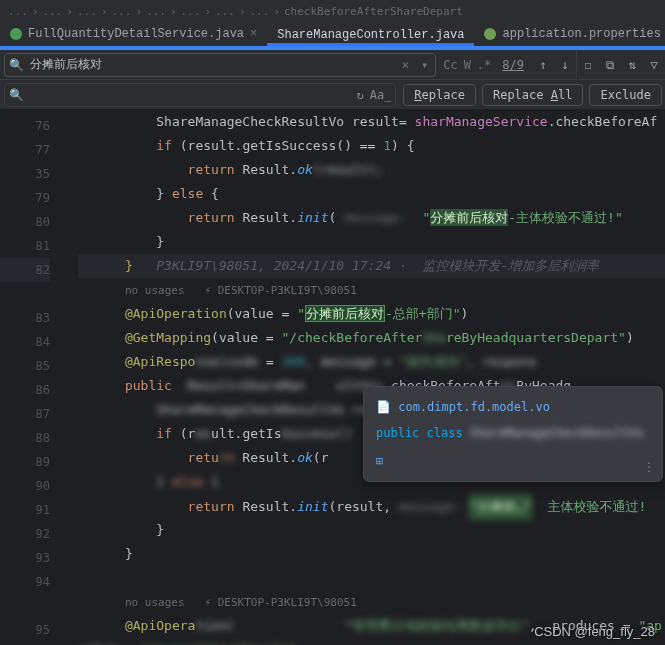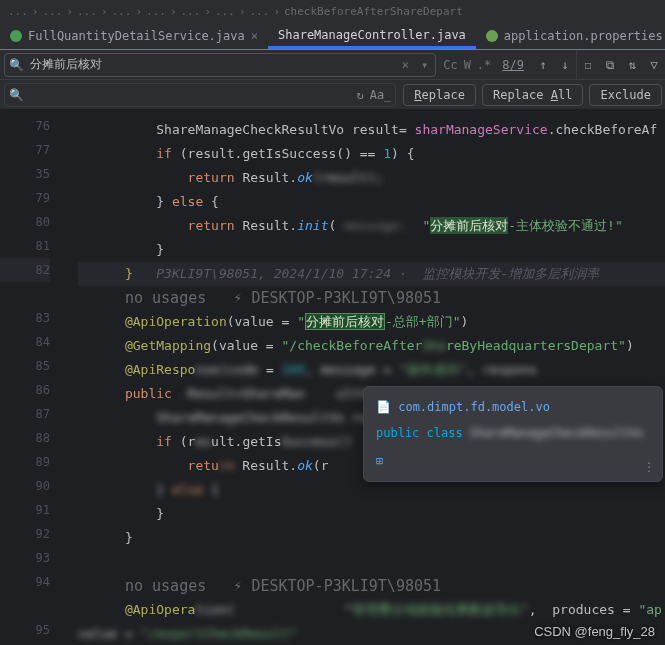--- a/index.html
+++ b/index.html
@@ -1,19 +1,19 @@
 <!DOCTYPE html>
 <html><head>
 <meta charset="utf-8">
 <style>
   * { margin: 0; padding: 0; box-sizing: border-box; }
   body { font-family: "Consolas", "Menlo", monospace; font-size: 12px; background: #2b2d30; color: #bcbec4; width: 665px; height: 645px; overflow: hidden; position: relative; }
   .breadcrumb { height: 22px; display:flex; align-items:center; padding: 2px 8px; color:#66696e; gap:4px; overflow:hidden; white-space:nowrap; font-size:11px; }
   .breadcrumb span { color:#66696e; }
-  .tabs { display:flex; background:#2b2d30; border-bottom:1px solid #3b82f6; height:28px; align-items:stretch; overflow:hidden;}
+  .tabs { display:flex; background:#2b2d30; border-bottom:4px solid #3b82f6; height:28px; align-items:stretch; overflow:hidden;font-family:Liberation Mono, monospace;}
   .tab { display:flex; align-items:center; padding: 0 10px; gap:6px; color:#9da0a8; position:relative; white-space:nowrap;}
   .tab-icon { width:12px; height:12px; border-radius:50%; display:inline-block;}
   .tab.active { color:#d0d3da;flex-direction:column; }
   .tab.active::after { content:""; position:absolute; bottom:0; left:0; right:0; height:3px; background:#3574f0; }
   .close-x { color:#6d717a; }
   .find-bar { display:flex; align-items:center; height:30px; background:#2b2d30; border-bottom:1px solid #393b40;}
   .find-left { display:flex; align-items:center; flex:1; border:1px solid #4e5157; border-radius:4px; margin:2px 4px; height:24px; padding:0 4px; gap:6px;}
   .find-left .mag { color:#868a91; }
   .find-input { flex:1; color:#bcbec4; background:transparent; border:none; outline:none; font:inherit;}
   .pill { color:#6f737a; padding:0 3px; }
@@ -22,36 +22,36 @@
   .sep { width:1px; background:#393b40; align-self:stretch;}
   .replace-bar { display:flex; align-items:center; height:30px; background:#2b2d30; border-bottom:1px solid #1e1f22;}
   .replace-left { flex:1; display:flex; align-items:center; border:1px solid #393b40; border-radius:4px; margin:2px 4px; height:24px; padding:0 4px; gap:6px; color:#868a91;}
   .btn { border:1px solid #4e5157; background:#2b2d30; color:#bcbec4; padding:3px 10px; border-radius:4px; margin:0 3px; font:inherit;}
   .underline { text-decoration: underline; }
   .editor { display:flex; height: calc(645px - 22px - 28px - 30px - 30px); overflow:hidden; background:#1e1f22;}
   .gutter { width:58px; text-align:right; padding: 4px 8px 0 0; color:#4b5059; user-select:none;}
   .gutter div { height:24px; line-height:24px; }
   .fold-col { width:20px; padding-top:4px;}
   .fold-col div { height:24px; display:flex; align-items:center; justify-content:center; color:#4b5059;}
-  .code { flex:1; padding-top:8px; font-size:13px; line-height:24px;}
+  .code { flex:1; padding-top:0; font-size:13px; line-height:24px;}
   .code-line { height:24px; white-space: pre; }
   .kw { color:#cf8e6d; }
   .id { color:#bcbec4; }
   .mtd { color:#56a8f5; font-style:italic;}
   .mtd2 { color:#bcbec4; }
   .num { color:#2aacb8; }
   .str { color:#6aab73; }
   .ann { color:#b3ae60; }
   .param { color:#71737a; }
   .field { color:#c77dbb; }
   .cmt { color:#595c66; font-style:italic;}
   .linehl { background:#26282e; }
   .search-hit { background:#2d5436; color:#d4e6c8; padding:1px 0;}
   .search-cur { border:1px solid #548a5b; background:#214c2c; color:#d4e6c8;}
-  .usages { color:#67696e; font-size:15px; margin-left:0;}
+  .usages { color:#67696e; font-size:11px; margin-left:0;}
   .blur { filter: blur(3px); display:inline-block;}
   .floating-tip { position:absolute; background:#393b40; border:1px solid #43454a; border-radius:6px; padding:10px 12px; box-shadow:0 4px 14px rgba(0,0,0,.4); font-size:12px; line-height:20px;}
   .floating-tip .pkg { color:#67a8f3; }
   .floating-tip .kw { color:#0ea5e9; }
   .floating-tip .cls { color:#bcbec4; }
   .dots-menu { position:absolute; right:6px; bottom:4px; color:#868a91; letter-spacing:1px;}
   .watermark { position:absolute; bottom:6px; right:10px; color:#c0c4cb; font-size:13px; text-shadow:0 0 4px #000; font-family:sans-serif;}
 </style>
 </head>
 <body>
@@ -186,20 +186,21 @@
       <div class="code-line linehl"><span>      </span><span class="ann">}</span><span class="cmt">   P3KLI9T\98051, 2024/1/10 17:24 ·  监控模块开发-增加多层利润率</span></div>
       <div class="code-line"><span>      </span><span class="usages">no usages   ⚡ DESKTOP-P3KLI9T\98051</span></div>
       <div class="code-line"><span>      </span><span class="ann">@ApiOperation</span><span class="id">(</span><span class="mtd2">value = </span><span class="str">"</span><span class="str search-cur">分摊前后核对</span><span class="str">-总部+部门"</span><span class="id">)</span></div>
       <div class="code-line"><span>      </span><span class="ann">@GetMapping</span><span class="id">(</span><span class="mtd2">value = </span><span class="str">"/checkBeforeAfter</span><span class="str blur">Sha</span><span class="str">reByHeadquartersDepart"</span><span class="id">)</span></div>
       <div class="code-line"><span>      </span><span class="ann">@ApiRespo</span><span class="id blur">nse(code </span><span class="id">= </span><span class="num blur">200</span><span class="id blur">, message = </span><span class="str blur">"操作成功"</span><span class="id blur">, respons</span></div>
       <div class="code-line"><span>      </span><span class="kw">public  </span><span class="id blur">Result&lt;ShareMan</span><span class="id">    </span><span class="id blur">ultVo&gt;</span><span class="mtd2"> checkBeforeAft</span><span class="mtd2 blur">er</span><span class="mtd2">ByHeadq</span></div>
       <div class="code-line"><span>          </span><span class="id blur">ShareMan</span><span class="id blur">ageCheckResult</span><span class="id blur">Vo result = s</span><span class="id">h</span><span class="id">                    </span><span class="mtd2 blur">before</span></div>
       <div class="code-line"><span>          </span><span class="kw">if </span><span class="id">(r</span><span class="id blur">es</span><span class="id">ult.getIs</span><span class="id blur">Success()</span></div>
       <div class="code-line"><span>              </span><span class="kw">retu</span><span class="kw blur">rn</span><span class="id"> Result.</span><span class="mtd">ok</span><span class="id">(r</span></div>
       <div class="code-line"><span>          </span><span class="id blur">} </span><span class="kw blur">else </span><span class="id blur">{</span></div>
+      <div class="code-line"><span>              </span><span class="kw">return </span><span class="id">Result.</span><span class="mtd">init</span><span class="id">(result, </span><span class="param blur">message:</span><span class="id"> </span><span class="str blur search-hit">"分摊前…"</span><span class="str">  主体校验不通过!</span></div>
       <div class="code-line"><span>          </span><span class="id">}</span></div>
       <div class="code-line"><span>      </span><span class="id">}</span></div>
       <div class="code-line"><span></span></div>
       <div class="code-line"><span>      </span><span class="usages">no usages   ⚡ DESKTOP-P3KLI9T\98051</span></div>
       <div class="code-line"><span>      </span><span class="ann">@ApiOpera</span><span class="id blur">tion(</span><span class="id blur">              "</span><span class="str blur">管理费分域校验结果数据导出"</span><span class="id">,  produces = </span><span class="str">"ap</span></div>
       <div class="code-line"><span class="mtd2 blur">value =</span><span class="str blur"> "/exportCheckResult"</span></div>
     </div>
 </div>
 
 <div class="floating-tip" style="left:328px; top:386px; width:300px;margin-left:35px;">

